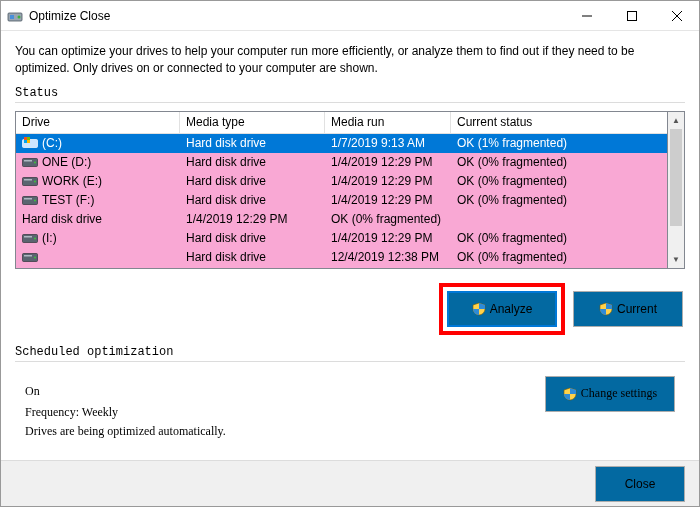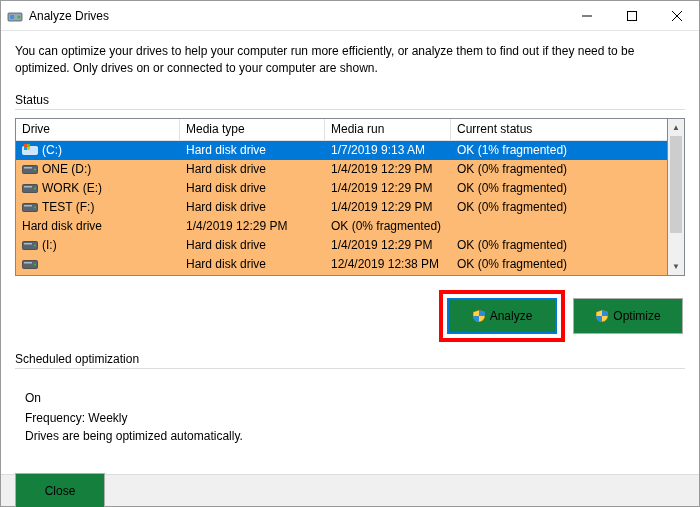--- a/index.html
+++ b/index.html
@@ -30,30 +30,30 @@
   }
   .titlebar .title { flex: 0 0 auto; font-size: 12px; }
   .titlebar .spacer { flex: 1; }
   .win-btn {
     width: 45px; height: 30px;
     display: inline-flex; align-items: center; justify-content: center;
     color: #000;
     cursor: default;
   }
   .content { padding: 12px 14px 10px 14px; }
-  .desc { font-size: 12px; line-height: 1.4; margin-bottom: 16px; }
-  .section-label { font-size: 12px; margin-bottom: 2px; }
+  .desc { font-size: 12px; line-height: 1.4; margin-bottom: 9px; }
+  .section-label { font-size: 12px; margin-bottom: 2px; font-family: Liberation Mono, monospace; }
   .hr { height: 1px; background: #dcdcdc; margin: 2px 0 8px 0; }
   .grid-wrap { display: flex; }
   .grid {
     border: 1px solid #828790;
     height: 158px;
     overflow: hidden;
     flex: 1;
-    background: #fdba74;
+    background: #f9a8d4;
     position: relative;
   }
   .grid-head, .grid-row {
     display: grid;
     grid-template-columns: 164px 145px 126px 1fr;
     align-items: center;
   }
   .grid-head {
     height: 22px;
     font-size: 12px;
@@ -101,62 +101,62 @@
     align-items: center;
   }
   .highlight-analyze {
     border: 4px solid #ff0000;
     padding: 4px;
     display: inline-flex;
   }
   button.win {
     font-family: inherit;
     font-size: 12px;
-    background: #15803d;
+    background: #0369a1;
     border: 1px solid #adadad;
     padding: 17px 10px;
     min-width: 110px;
     height: 26px;
     display: inline-flex;
     align-items: center; justify-content: center;
     gap: 4px;
     cursor: default;
   }
   button.win.focus {
     border: 1px solid #0078d7;
     box-shadow: inset 0 0 0 1px #0078d7;
   }
   .shield { width: 14px; height: 14px; display: inline-block; }
   .sched { margin-top: 6px; padding: 6px 10px 12px 10px; }
   .sched .status-on { font-size: 12px; margin: 8px 0 6px 0; }
   .sched .desc2 { font-size: 12px; margin: 4px 0; }
-  .sched-row { display: flex; justify-content: space-between; align-items: flex-start; }
+  .sched-row { display: flex; justify-content: space-between; align-items: flex-start; font-family: Liberation Serif, serif; }
   .footer {
     position: absolute;
     left: 1px; right: 1px; bottom: 1px;
-    height: 32px;
+    height: 46px;
     background: #f0f0f0;
     border-top: 1px solid #dcdcdc;
-    display: flex; align-items: center; 
+    display: flex; align-items: center; justify-content: flex-end;
     padding: 0 14px;
   }
   .svg-drive svg, .shield svg, .app-icon svg { display: block; }
 </style>
 </head>
 <body>
 
 <div class="titlebar">
   <span class="app-icon">
     <svg width="16" height="16" viewBox="0 0 16 16">
       <rect x="1" y="5" width="14" height="8" rx="1" fill="#9aa6b2" stroke="#4a5560" stroke-width="0.8"></rect>
       <rect x="3" y="7" width="4" height="4" fill="#4a90d9"></rect>
       <circle cx="12" cy="9" r="1.5" fill="#3cb43c"></circle>
     </svg>
   </span>
-  <span class="title">Analyze Drives</span>
+  <span class="title">Optimize Close</span>
   <span class="spacer"></span>
   <span class="win-btn">
     <svg width="10" height="10" viewBox="0 0 10 10">
         <line x1="0" y1="5" x2="10" y2="5" stroke="currentColor" stroke-width="1"></line>
       </svg>
   </span>
   <span class="win-btn">
     <svg width="10" height="10" viewBox="0 0 10 10">
         <rect x="0.5" y="0.5" width="9" height="9" fill="none" stroke="currentColor" stroke-width="1"></rect>
       </svg>
@@ -309,34 +309,44 @@
       </button>
     </span>
     <button class="win">
       <span class="shield">
         <svg width="14" height="14" viewBox="0 0 14 14">
           <path d="M7 1 L13 3 V7 C13 10 10 13 7 13 C4 13 1 10 1 7 V3 Z" fill="#ffd24a" stroke="#7a5b00" stroke-width="0.6"></path>
           <path d="M7 1 L13 3 V7 H7 Z" fill="#2e8bd8"></path>
           <path d="M7 7 H1 V7 C1 10 4 13 7 13 Z" fill="#2e8bd8"></path>
         </svg>
       </span>
-      <span>Optimize</span>
+      <span>Current</span>
     </button>
   </div>
 
   <div class="section-label">Scheduled optimization</div>
   <div class="hr"></div>
 
   <div class="sched">
     <div class="sched-row">
       <div>
         <div class="status-on">On</div>
         <div class="desc2">Frequency: Weekly</div>
         <div class="desc2">Drives are being optimized automatically.</div>
       </div>
+      <button class="win" style="min-width:130px">
+        <span class="shield">
+          <svg width="14" height="14" viewBox="0 0 14 14">
+            <path d="M7 1 L13 3 V7 C13 10 10 13 7 13 C4 13 1 10 1 7 V3 Z" fill="#ffd24a" stroke="#7a5b00" stroke-width="0.6"></path>
+            <path d="M7 1 L13 3 V7 H7 Z" fill="#2e8bd8"></path>
+            <path d="M7 7 H1 V7 C1 10 4 13 7 13 Z" fill="#2e8bd8"></path>
+          </svg>
+        </span>
+        <span>Change settings</span>
+      </button>
     </div>
   </div>
 
 </div>
 
 <div class="footer">
   <button class="win" style="min-width:90px">
     <span>Close</span>
   </button>
 </div>

